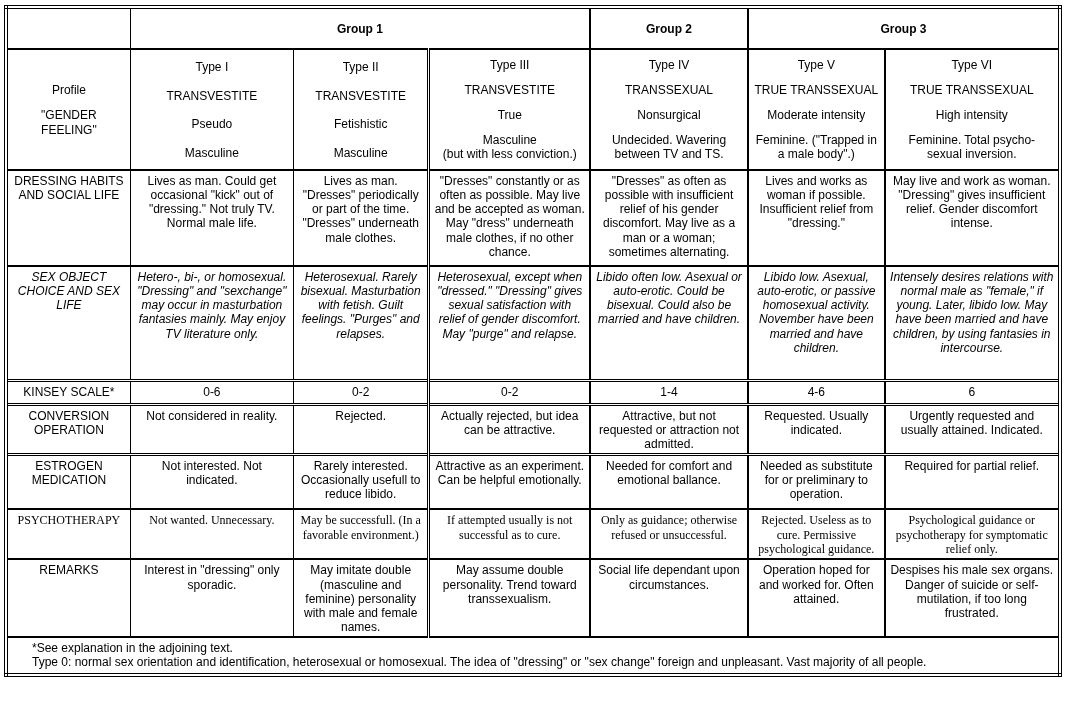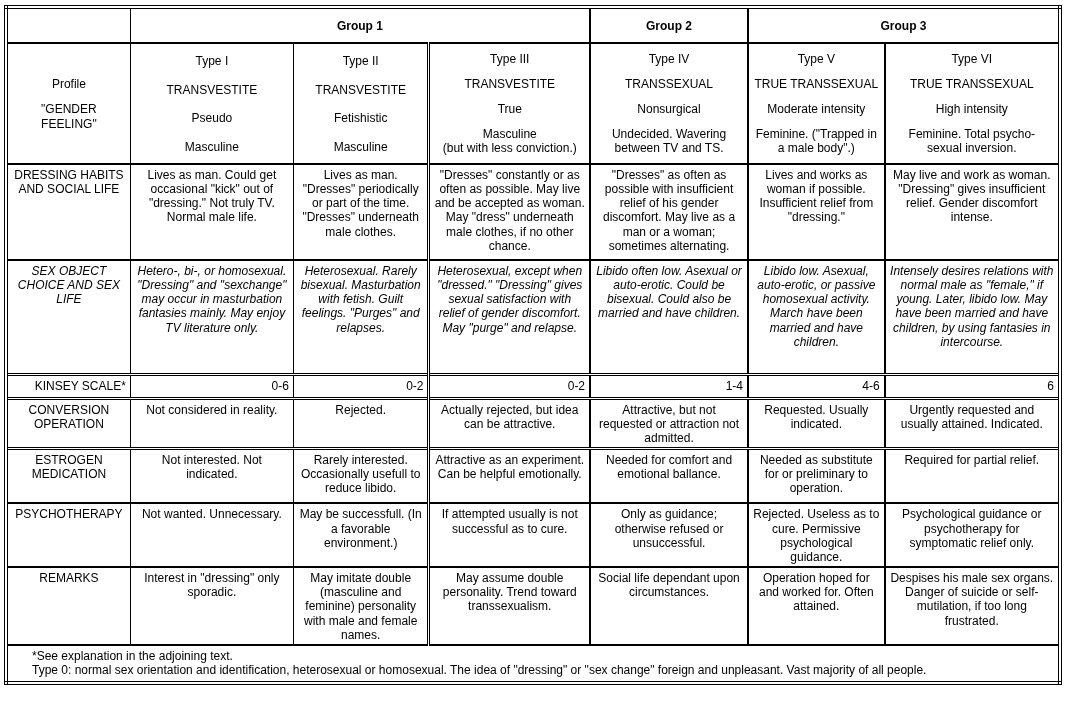--- a/index.html
+++ b/index.html
@@ -26,40 +26,40 @@
     vertical-align:top;
     overflow:hidden;
   }
   
   td.v-dbl   { border-left:3px double #000; }   
   td.v-thick { border-left:2px solid #000; }    
   
   tr.h-dbl td { border-top:3px double #000; }
 
   tr.r-title   { height:42px; }
-  tr.r-group   { height:36px; }
+  tr.r-group   { height:42px; }
   tr.r-profile { height:120px; }
   tr.r-dress   { height:96px;border-radius:28px; }
   tr.r-sex     { height:114px;font-style:italic; }
   tr.r-kinsey  { height:24px; }
   tr.r-conv    { height:49px; }
   tr.r-estro   { height:55px; }
-  tr.r-psych   { height:50px; }
+  tr.r-psych   { height:50px;font-family:Liberation Serif, serif; }
   tr.r-remarks { height:77px; }
   tr.r-foot    { height:38px; }
 
   .title-cell { vertical-align:middle; font-weight:bold; font-style:italic; font-size:13px; }
   .group-cell { vertical-align:middle; font-weight:bold; }
   .profile-flex {
     display:flex; flex-direction:column; justify-content:space-around;
     height:114px;
   }
   .pline { min-height:14px; white-space:pre-line; }
   .row-label { white-space:pre-line; }
-  tr.r-kinsey td { vertical-align:middle; padding-top:1px; padding-bottom:1px;text-align:right; }
+  tr.r-kinsey td { vertical-align:middle; padding-top:1px; padding-bottom:1px; }
   .foot-cell { text-align:left; vertical-align:top; padding-left:24px; }
 </style>
 </head>
 <body>
 
 <div class="sheet">
 <table class="sos">
   <colgroup>
     <col style="width:122px">
         <col style="width:160px">
@@ -154,21 +154,21 @@
   </tr>
 
   <tr class="r-sex">
     <td class="row-label">SEX OBJECT
 CHOICE AND SEX
 LIFE</td>
     <td>Hetero-, bi-, or homosexual. "Dressing" and "sexchange" may occur in masturbation fantasies mainly. May enjoy TV literature only.</td>
     <td>Heterosexual. Rarely bisexual. Masturbation with fetish. Guilt feelings. "Purges" and relapses.</td>
     <td class="v-dbl">Heterosexual, except when "dressed." "Dressing" gives sexual satisfaction with relief of gender discomfort. May "purge" and relapse.</td>
     <td class="v-thick">Libido often low. Asexual or auto-erotic. Could be bisexual. Could also be married and have children.</td>
-    <td class="v-thick">Libido low. Asexual, auto-erotic, or passive homosexual activity. March have been married and have children.</td>
+    <td class="v-thick">Libido low. Asexual, auto-erotic, or passive homosexual activity. November have been married and have children.</td>
     <td class="v-thick">Intensely desires relations with normal male as "female," if young. Later, libido low. May have been married and have children, by using fantasies in intercourse.</td>
   </tr>
 
   <tr class="r-kinsey h-dbl">
     <td class="row-label">KINSEY SCALE*</td>
     <td>0-6</td>
     <td>0-2</td>
     <td class="v-dbl">0-2</td>
     <td class="v-thick">1-4</td>
     <td class="v-thick">4-6</td>

